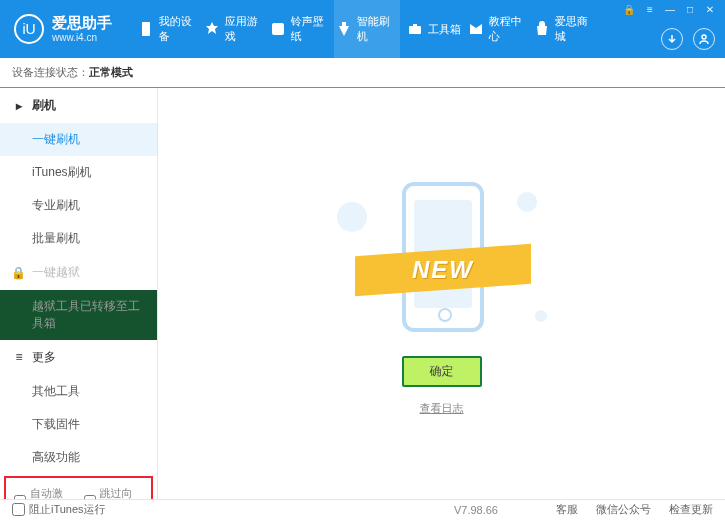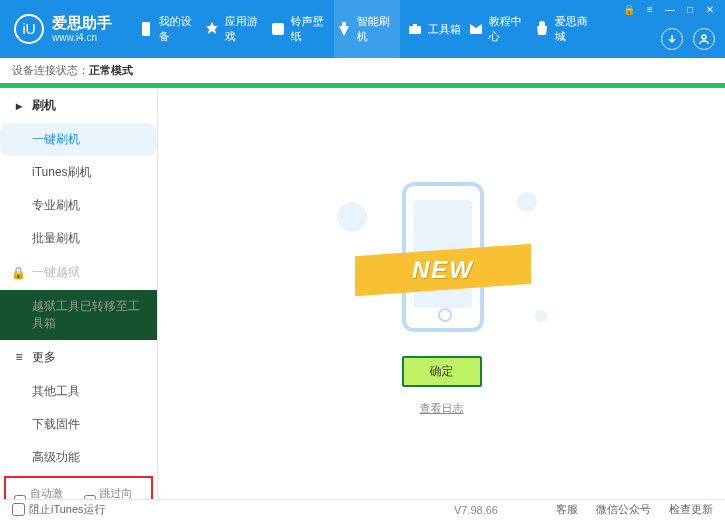--- a/index.html
+++ b/index.html
@@ -17,33 +17,33 @@
 .nav { display: flex; height: 100%; margin-left: 10px; }
 .nav-item { width: 66px; display: flex; flex-direction: row; align-items: center; justify-content: center; font-size: 11px; gap: 3px; cursor: pointer; }
 .nav-item.active { background: rgba(255,255,255,.15); }
 .nav-icon { width: 20px; height: 18px; display: flex; align-items: center; justify-content: center; }
 .nav-icon svg { fill: #fff; }
 .header-right { position: absolute; right: 10px; bottom: 8px; display: flex; gap: 10px; }
 .circ-btn { width: 22px; height: 22px; border: 1.5px solid rgba(255,255,255,.8); border-radius: 50%; display: flex; align-items: center; justify-content: center; cursor: pointer; }
 .circ-btn svg { stroke: #fff; fill: none; stroke-width: 1.5; }
 
 
-.status { height: 30px; border-bottom: 5px solid #22c55e; display: flex; align-items: center; padding: 0 12px; font-size: 11px; color: #666; }
+.status { height: 30px; border-bottom: 1px solid #22c55e; display: flex; align-items: center; padding: 0 12px; font-size: 11px; color: #666; }
 .status .val { color: #333; font-weight: bold; }
 
 
 .body { display: flex; height: calc(100% - 58px - 30px - 28px); }
 
 
 .sidebar { width: 158px; border-right: 1px solid #e6e6e6; display: flex; flex-direction: column; font-size: 12px; color: #555; overflow: hidden; }
 .side-head { display: flex; align-items: center; gap: 6px; padding: 9px 12px; color: #333; }
 .side-head.top { border-left: 3px solid #1b8fe6; margin-left: -3px; font-weight: bold; }
 .side-icon { width: 14px; height: 14px; display: flex; align-items: center; justify-content: center; }
 .side-sub { padding: 8px 10px 8px 32px; cursor: pointer; color: #555; }
-.side-sub.active { background: #eaf4fd; color: #1b8fe6; border-radius: 9px; }
+.side-sub.active { background: #eaf4fd; color: #1b8fe6; }
 .side-sub.gray { color: #999; background: #14532d; line-height: 1.4; }
 .side-lock { color: #bbb; }
 .side-fill { flex: 1; }
 .cb-row { border: 2px solid #e23; padding: 8px 8px; display: flex; gap: 10px; font-size: 11px; color: #888; margin: 2px 4px; }
 .cb-row label { display: flex; align-items: center; gap: 4px; }
 .cb-row input { width: 12px; height: 12px; }
 
 
 .main { flex: 1; display: flex; flex-direction: column; align-items: center; justify-content: center; gap: 14px; }
 .illus { width: 210px; height: 170px; position: relative; }

